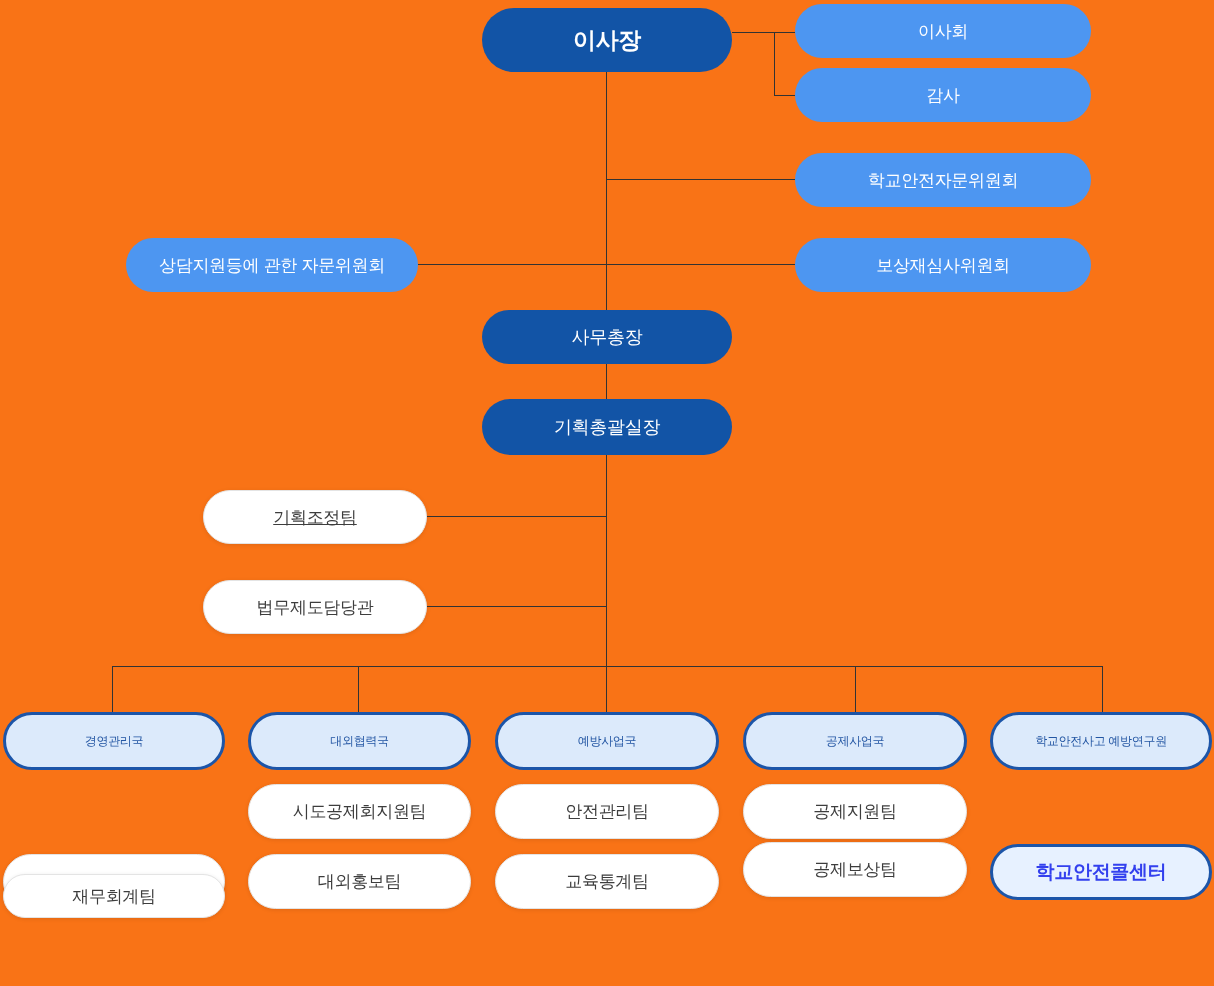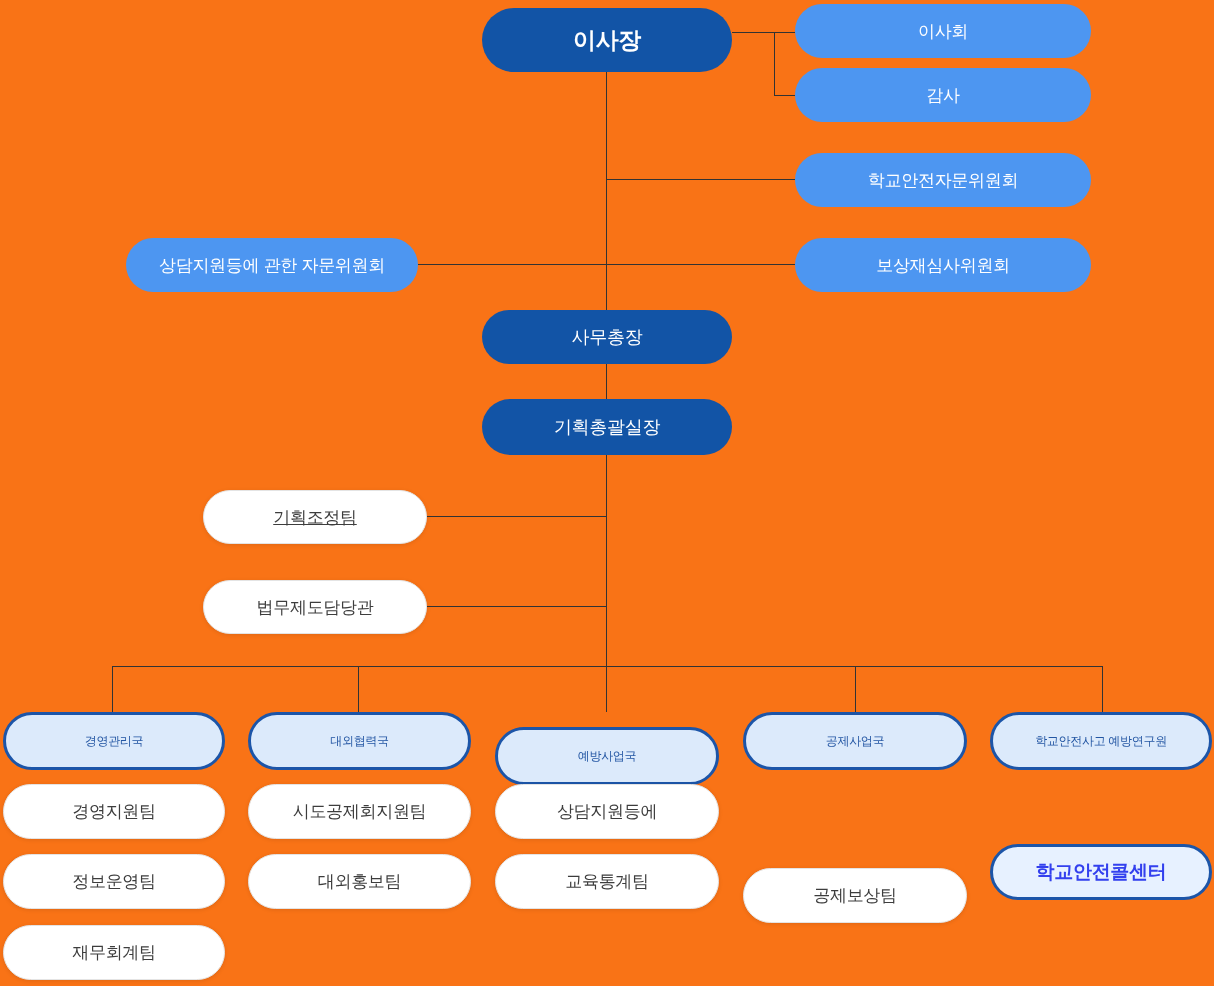--- a/index.html
+++ b/index.html
@@ -97,31 +97,31 @@
   <div class="pill light" style="left:795px;top:238px;width:296px;height:54px;">보상재심사위원회</div>
   <div class="pill light" style="left:126px;top:238px;width:292px;height:54px;">상담지원등에 관한 자문위원회</div>
   <div class="pill dark" style="left:482px;top:310px;width:250px;height:54px;">사무총장</div>
   <div class="pill dark" style="left:482px;top:399px;width:250px;height:56px;">기획총괄실장</div>
 
   <div class="pill white" style="left:203px;top:490px;width:224px;height:54px;text-decoration:underline;">기획조정팀</div>
   <div class="pill white" style="left:203px;top:580px;width:224px;height:54px;">법무제도담당관</div>
 
   <div class="pill dept" style="left:3px;top:712px;width:222px;height:58px;">경영관리국</div>
   <div class="pill dept" style="left:248px;top:712px;width:223px;height:58px;">대외협력국</div>
-  <div class="pill dept" style="left:495px;top:712px;width:224px;height:58px;margin-top:15px;">예방사업국</div>
+  <div class="pill dept" style="left:495px;top:712px;width:224px;height:58px;">예방사업국</div>
   <div class="pill dept" style="left:743px;top:712px;width:224px;height:58px;">공제사업국</div>
   <div class="pill dept" style="left:990px;top:712px;width:222px;height:58px;">학교안전사고 예방연구원</div>
 
-  <div class="pill white" style="left:3px;top:784px;width:222px;height:55px;">경영지원팀</div>
   <div class="pill white" style="left:3px;top:854px;width:222px;height:55px;">정보운영팀</div>
-  <div class="pill white" style="left:3px;top:925px;width:222px;height:55px;">재무회계팀</div>
+  <div class="pill white" style="left:3px;top:874px;width:222px;height:44px;">재무회계팀</div>
 
   <div class="pill white" style="left:248px;top:784px;width:223px;height:55px;">시도공제회지원팀</div>
   <div class="pill white" style="left:248px;top:854px;width:223px;height:55px;">대외홍보팀</div>
 
-  <div class="pill white" style="left:495px;top:784px;width:224px;height:55px;">상담지원등에</div>
+  <div class="pill white" style="left:495px;top:784px;width:224px;height:55px;">안전관리팀</div>
   <div class="pill white" style="left:495px;top:854px;width:224px;height:55px;">교육통계팀</div>
 
-  <div class="pill white" style="left:743px;top:868px;width:224px;height:55px;">공제보상팀</div>
+  <div class="pill white" style="left:743px;top:784px;width:224px;height:55px;">공제지원팀</div>
+  <div class="pill white" style="left:743px;top:842px;width:224px;height:55px;">공제보상팀</div>
 
   <div class="pill callcenter" style="left:990px;top:844px;width:222px;height:56px;">학교안전콜센터</div>
 
 </div>
 
 </body></html>

